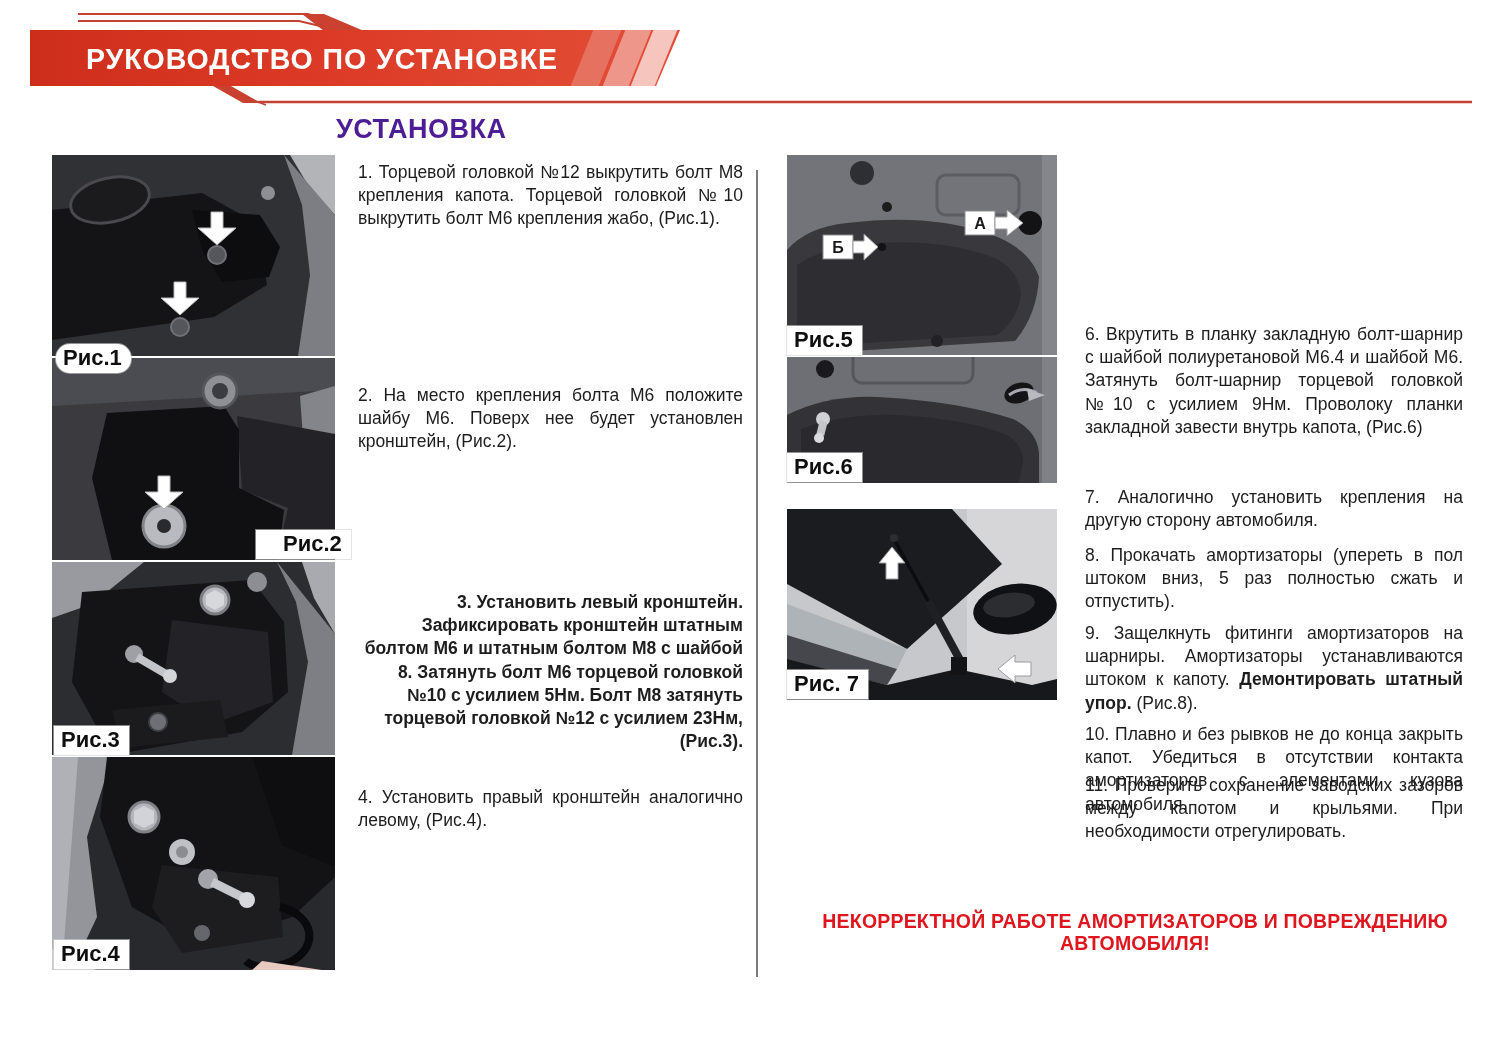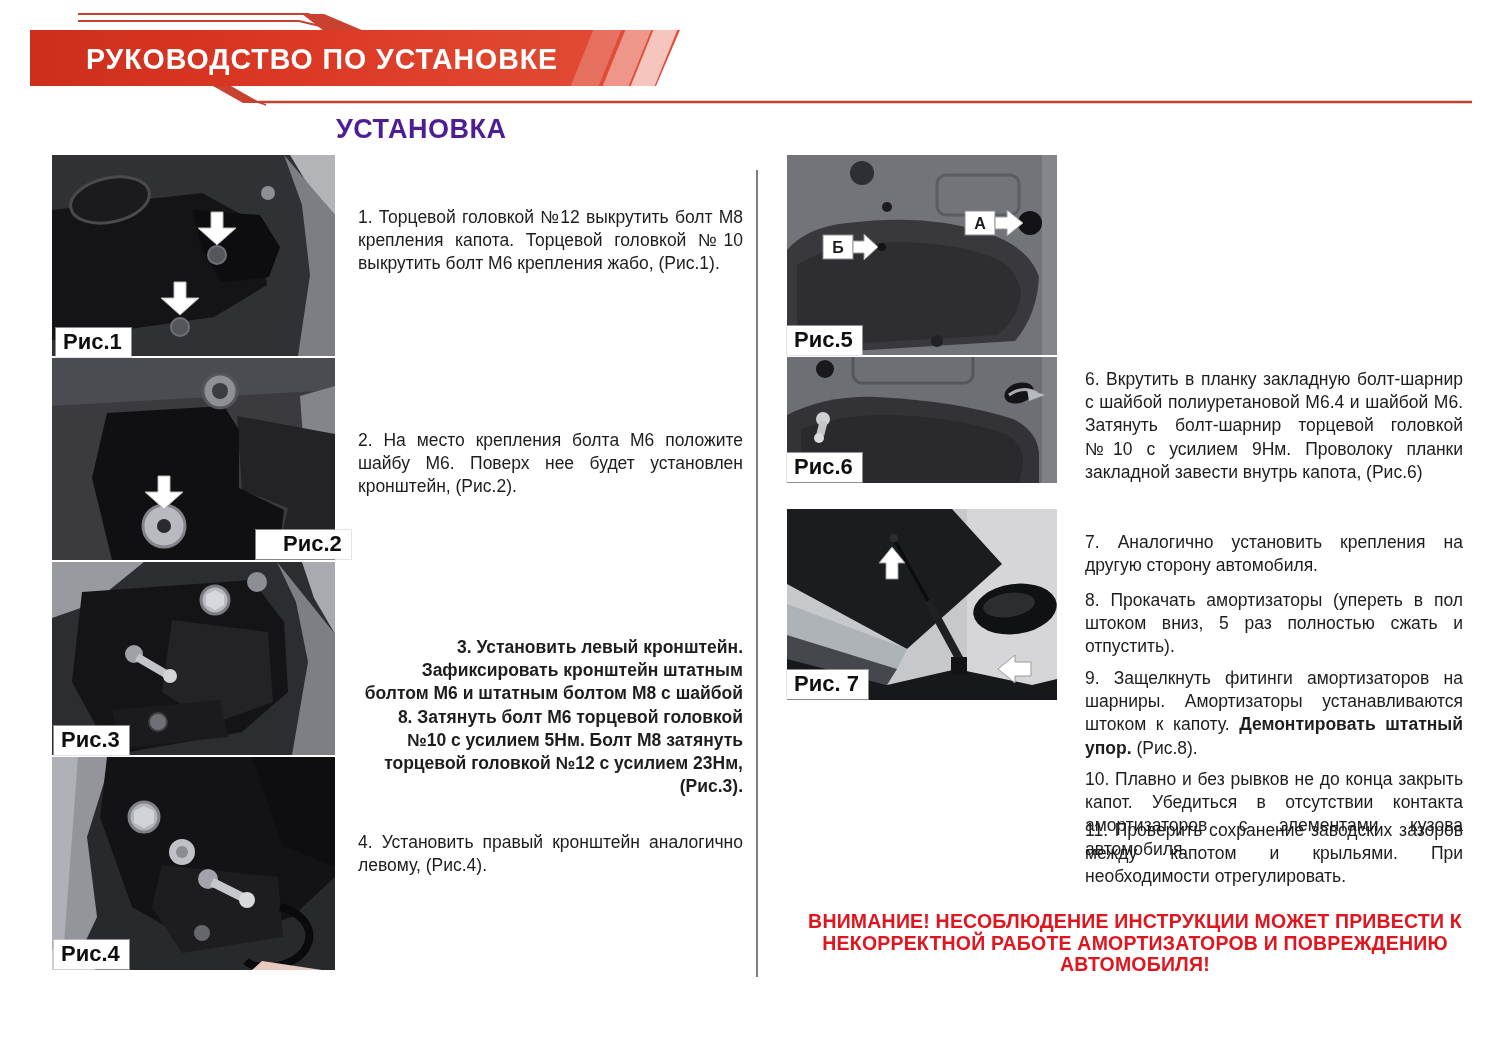--- a/index.html
+++ b/index.html
@@ -9,21 +9,21 @@
   
   .banner{position:absolute;left:30px;top:30px;width:650px;height:56px;z-index:2;
           background:linear-gradient(90deg,#cd2e1b 0%,#dc3a26 45%,#e0462f 75%,#e24d38 100%);
           clip-path:polygon(0 0,100% 0,calc(100% - 24px) 100%,0 100%);}
   .banner .stripe{position:absolute;top:-4px;bottom:-4px;}
   .banner-title{position:absolute;left:56px;top:0;height:56px;line-height:57px;white-space:nowrap;
           font-size:30px;font-weight:700;letter-spacing:1px;color:#ffffff;
           transform:scaleX(.95);transform-origin:left center;}
   .section-title{position:absolute;left:336px;top:114px;font-size:27px;font-weight:700;color:#4c1d95;letter-spacing:.5px;z-index:2;}
   
-  .step{position:absolute;width:385px;font-size:17.5px;line-height:23.2px;text-align:justify;color:#1d1d1d;z-index:2;margin-top:45px;}
+  .step{position:absolute;width:385px;font-size:17.5px;line-height:23.2px;text-align:justify;color:#1d1d1d;z-index:2;}
   .step.right{width:378px;}
   .step.ragged{text-align:right;font-weight:bold;}
   
   .photo{position:absolute;z-index:1;background:#2b2b2e;}
   .photo svg{display:block;}
   .fig-label{position:absolute;z-index:3;background:#ffffff;color:#0f0f0f;font-weight:700;
              font-size:22px;line-height:26px;padding:1px 9px 2px 7px;box-shadow:0 0 0 1px rgba(210,210,210,.6);}
   
   .warning{position:absolute;left:795px;top:911px;width:680px;text-align:center;z-index:2;
            color:#e0161f;font-weight:700;font-size:19.5px;line-height:21.5px;letter-spacing:.2px;}
@@ -184,21 +184,21 @@
       <ellipse cx="222" cy="96" rx="26" ry="12" transform="rotate(-8 222 96)" fill="#2c2d31"></ellipse>
       <line x1="107" y1="30" x2="173" y2="150" stroke="#0c0c0e" stroke-width="3.5"></line>
       <line x1="141" y1="92" x2="173" y2="151" stroke="#1f2024" stroke-width="8"></line>
       <circle cx="107" cy="29" r="4" fill="#2c2d31"></circle>
       <rect x="164" y="148" width="16" height="18" fill="#131316"></rect>
       <polygon points="99,70 111,70 111,54 118,54 105,38 92,54 99,54" fill="#ffffff" stroke="#9a9a9a" stroke-width="1"></polygon>
       <polygon points="244,153 244,167 228,167 228,174 211,160 228,146 228,153" fill="#ffffff" stroke="#9a9a9a" stroke-width="1"></polygon>
     </svg>
   </div>
 
-  <div class="fig-label" style="left:56px;top:328px;">Рис.1</div>
+  <div class="fig-label" style="left:56px;top:344px;border-radius:14px;">Рис.1</div>
   <div class="fig-label" style="left:256px;top:530px;padding-left:27px;">Рис.2</div>
   <div class="fig-label" style="left:54px;top:726px;">Рис.3</div>
   <div class="fig-label" style="left:54px;top:940px;">Рис.4</div>
   <div class="fig-label" style="left:787px;top:326px;">Рис.5</div>
   <div class="fig-label" style="left:787px;top:453px;">Рис.6</div>
   <div class="fig-label" style="left:787px;top:670px;">Рис. 7</div>
 
   <div class="step" style="left:358px;top:161px;">1. Торцевой головкой №12 выкрутить болт М8 крепления капота. Торцевой головкой №10 выкрутить болт М6 крепления жабо, (Рис.1).</div>
   <div class="step" style="left:358px;top:384px;">2. На место крепления болта М6 положите шайбу М6. Поверх нее будет установлен кронштейн, (Рис.2).</div>
   <div class="step ragged" style="left:358px;top:591px;">
@@ -210,19 +210,18 @@
   <div class="step right" style="left:1085px;top:323px;">6. Вкрутить в планку закладную болт-шарнир с шайбой полиуретановой М6.4 и шайбой М6. Затянуть болт-шарнир торцевой головкой №10 с усилием 9Нм. Проволоку планки закладной завести внутрь капота, (Рис.6)</div>
   <div class="step right" style="left:1085px;top:486px;">7. Аналогично установить крепления на другую сторону автомобиля.</div>
   <div class="step right" style="left:1085px;top:544px;">8. Прокачать амортизаторы (упереть в пол штоком вниз, 5 раз полностью сжать и отпустить).</div>
   <div class="step right" style="left:1085px;top:622px;">
     <span>9. Защелкнуть фитинги амортизаторов на шарниры. Амортизаторы устанавливаются штоком к капоту. </span><b>Демонтировать штатный упор.</b><span> (Рис.8).</span>
   </div>
   <div class="step right" style="left:1085px;top:723px;">10. Плавно и без рывков не до конца закрыть капот. Убедиться в отсутствии контакта амортизаторов с элементами кузова автомобиля.</div>
   <div class="step right" style="left:1085px;top:774px;">11. Проверить сохранение заводских зазоров между капотом и крыльями. При необходимости отрегулировать.</div>
 
   <div class="warning">
-    <div>ВНИМАНИЕ! НЕСОБЛЮДЕНИЕ ИНСТРУКЦИИ МОЖЕТ ПРИВЕСТИ К</div>
     <div>НЕКОРРЕКТНОЙ РАБОТЕ АМОРТИЗАТОРОВ И ПОВРЕЖДЕНИЮ</div>
     <div>АВТОМОБИЛЯ!</div>
   </div>
   <div class="site">WWW.AUTOUPOR.RU</div>
 
 </div>
 
 </body></html>

